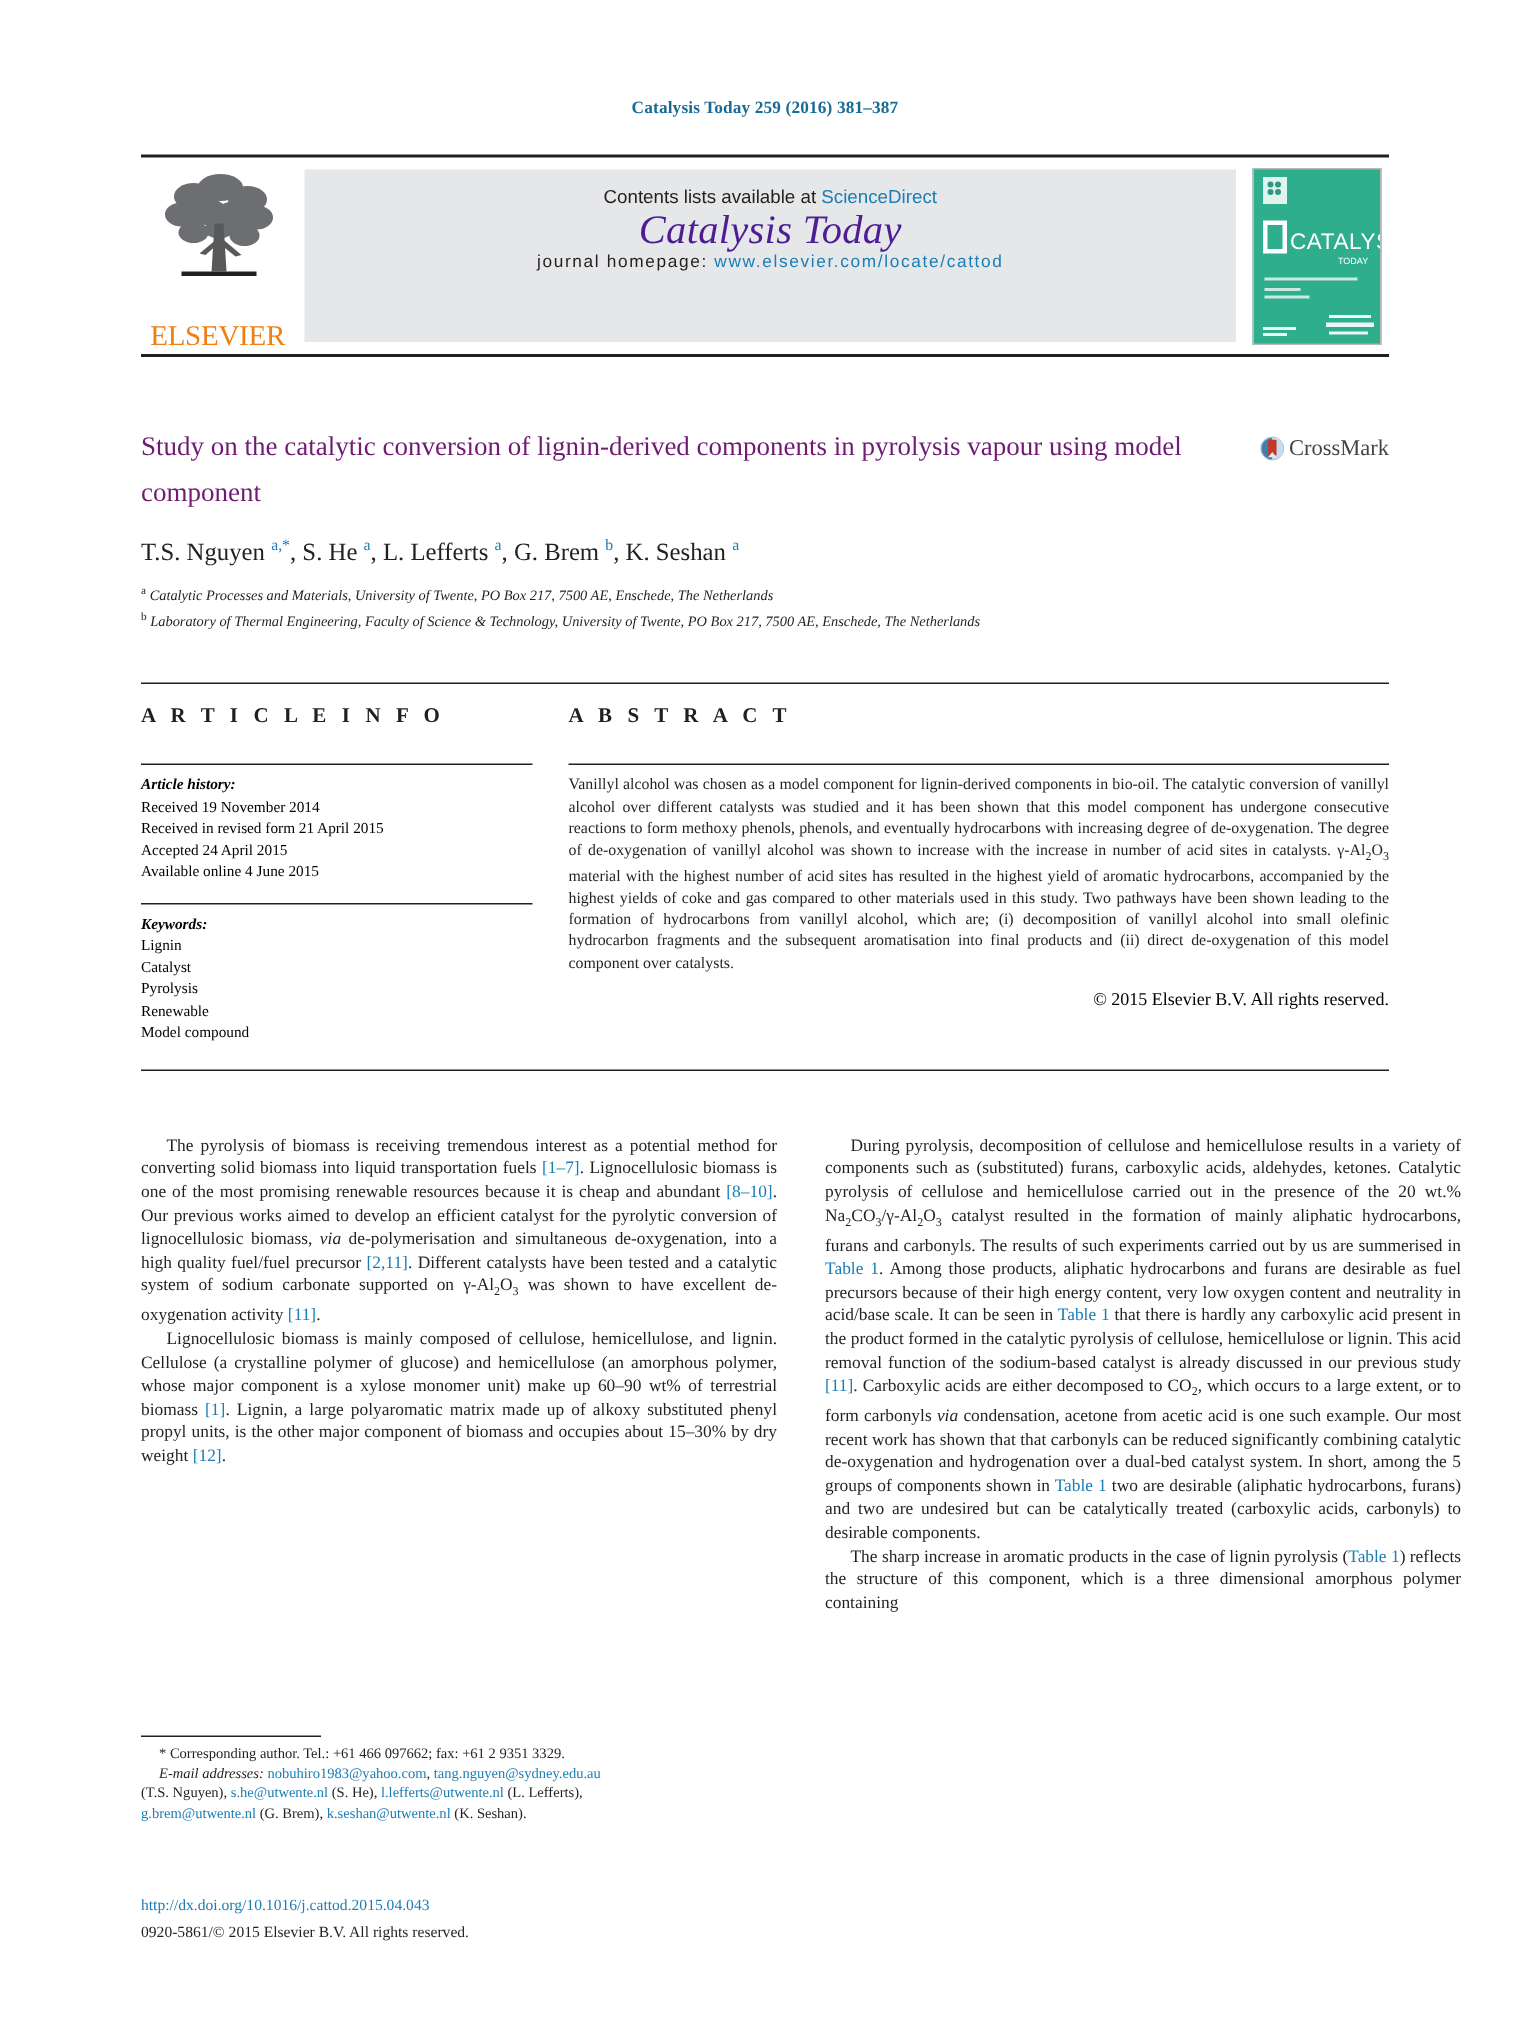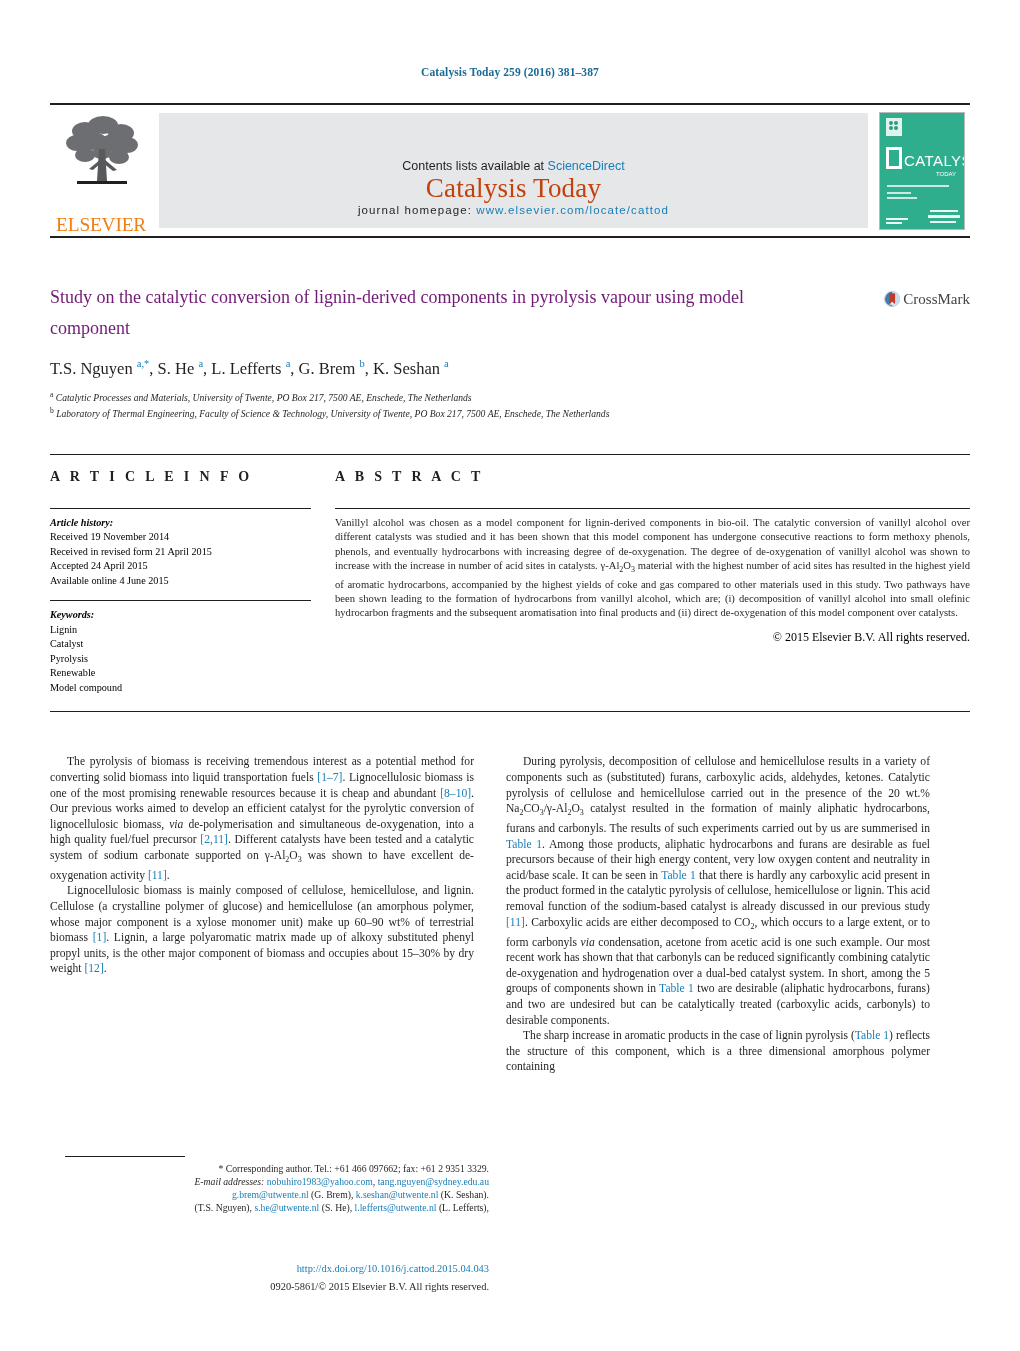--- a/index.html
+++ b/index.html
@@ -13,21 +13,21 @@
     font-family: "Liberation Serif", serif;
     color: #000000;
     position: relative;
     overflow: hidden;
   }
   .page {
     position: relative;
     width: 1020px;
     height: 1351px;
     box-sizing: border-box;
-    padding: 0 50px;
+    padding: 0 94px;
   }
   
   .running-head {
     text-align: center;
     font-size: 11.5px;
     font-weight: bold;
     color: #1a6a96;
     padding-top: 66px;
     letter-spacing: .1px;
   }
@@ -64,37 +64,38 @@
     transform: scaleX(1.02);
   }
   .mast-center {
     flex: 1 1 auto;
     background: #e6e7e8;
     margin: 8px 6px 8px 6px;
     position: relative;
     display: flex;
     flex-direction: column;
     align-items: center;
-    justify-content: flex-end;
+    justify-content: flex-start;
     padding: 11px 0 12px 0;
     box-sizing: border-box;
   }
   .contents-line {
     font-size: 12.5px;
     color: #231f20;
     font-family: "Liberation Sans", sans-serif;
   }
   .contents-line .sd {
     color: #1a7db5;
   }
   .journal-title {
     font-size: 27px;
     font-family: "Liberation Serif", serif;
-    color: #c2410c;
+    color: #4c1d95;
     letter-spacing: .2px;
+    font-style: italic;
   }
   .homepage-line {
     font-size: 11.5px;
     font-family: "Liberation Sans", sans-serif;
     letter-spacing: 1.1px;
     color: #231f20;
   }
   .homepage-line .url {
     color: #1a7db5;
   }
@@ -247,24 +248,23 @@
   }
   a.ref, .ref {
     color: #1a7db5;
     text-decoration: none;
   }
   .ital { font-style: italic; }
   sub { font-size: 8px; vertical-align: sub; }
   
   .footnote {
     position: absolute;
-    left: 15px;
+    left: 0;
     bottom: 0;
     width: 424px;
-    text-align: right;
   }
   .fn-rule {
     border-top: 0.8px solid #231f20;
     width: 120px;
     margin-bottom: 5px;
   }
   .fn-line {
     font-size: 9.7px;
     line-height: 13.2px;
     color: #231f20;
@@ -451,24 +451,24 @@
       </p>
 
       <div class="footnote">
         <div class="fn-rule"></div>
         <div class="fn-line fn-indent">* Corresponding author. Tel.: +61 466 097662; fax: +61 2 9351 3329.</div>
         <div class="fn-line fn-indent">
           <span class="fn-em">E-mail addresses:</span>
           <span class="ref">nobuhiro1983@yahoo.com</span><span>, </span><span class="ref">tang.nguyen@sydney.edu.au</span>
         </div>
         <div class="fn-line">
-          <span class="ref">g.brem@utwente.nl</span><span> (G. Brem), </span><span class="ref">k.seshan@utwente.nl</span><span> (K. Seshan).</span>
+          <span>(T.S. Nguyen), </span><span class="ref">s.he@utwente.nl</span><span> (S. He), </span><span class="ref">l.lefferts@utwente.nl</span><span> (L. Lefferts),</span>
         </div>
         <div class="fn-line">
-          <span>(T.S. Nguyen), </span><span class="ref">s.he@utwente.nl</span><span> (S. He), </span><span class="ref">l.lefferts@utwente.nl</span><span> (L. Lefferts),</span>
+          <span class="ref">g.brem@utwente.nl</span><span> (G. Brem), </span><span class="ref">k.seshan@utwente.nl</span><span> (K. Seshan).</span>
         </div>
         <div class="doi-block">
           <span class="doi-link">http://dx.doi.org/10.1016/j.cattod.2015.04.043</span>
           <span class="issn-line">0920-5861/© 2015 Elsevier B.V. All rights reserved.</span>
         </div>
       </div>
     </div>
 
     <div class="bcol">
       <p class="para">

